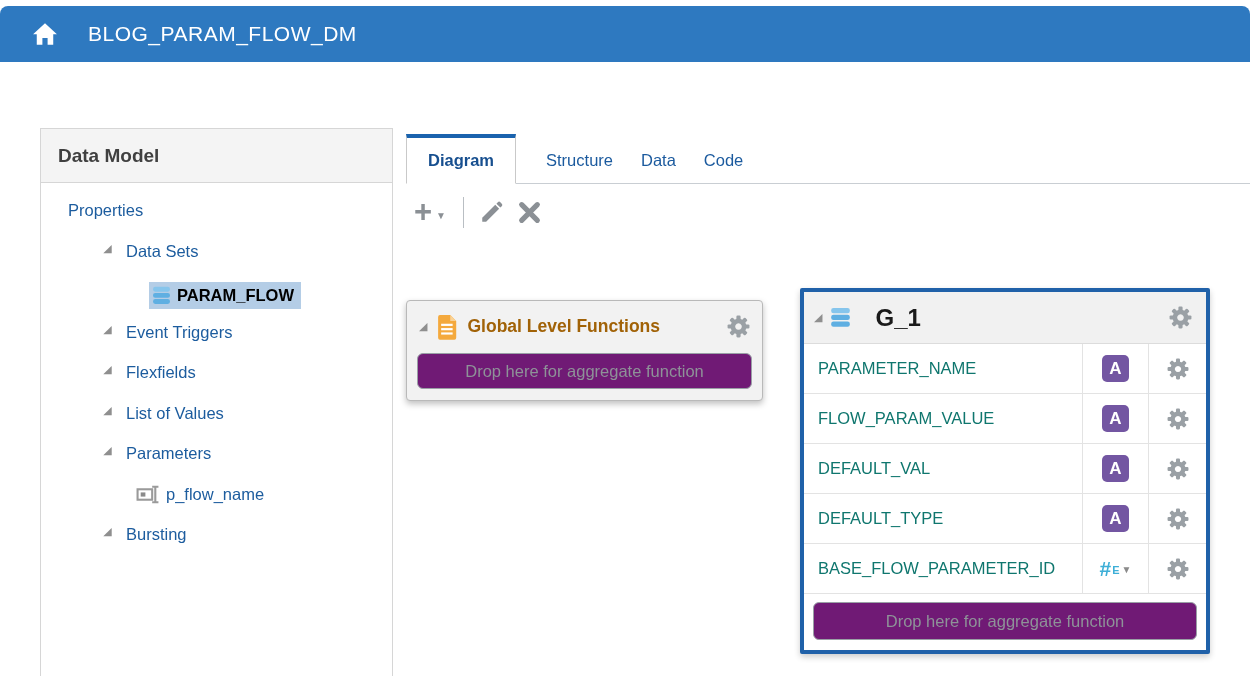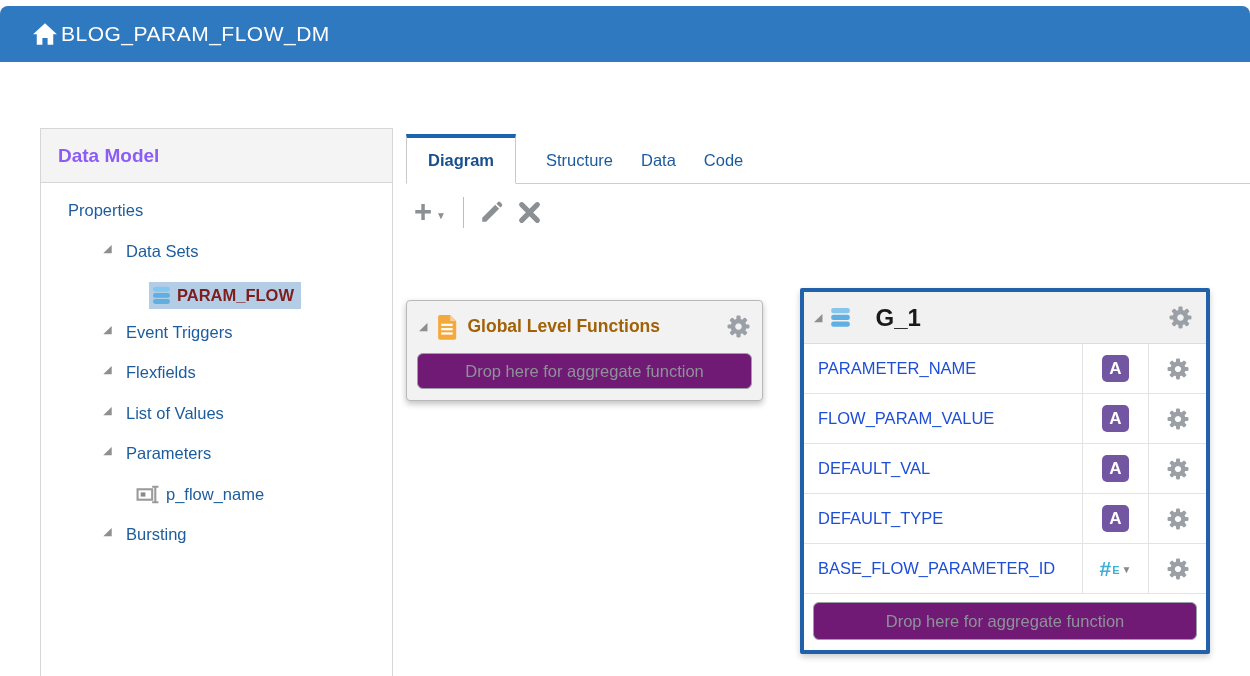--- a/index.html
+++ b/index.html
@@ -3,38 +3,38 @@
 <meta charset="utf-8">
 <style>
   * { margin:0; padding:0; box-sizing:border-box; }
   html,body { width:1250px; height:676px; background:#ffffff; overflow:hidden;
     font-family:"Liberation Sans","DejaVu Sans",sans-serif; }
 
   
   .topbar { position:absolute; left:0; top:6px; width:1250px; height:56px;
     background:#2e79c0; border-radius:8px 8px 0 0; display:flex; align-items:center; }
   .topbar .home { margin-left:32px; width:26px; height:24px; display:flex; align-items:center; cursor:pointer; }
-  .topbar .title { margin-left:3px; color:#ffffff; font-size:21px; letter-spacing:0.5px; }
+  .topbar .title { margin-left:30px; color:#ffffff; font-size:21px; letter-spacing:0.5px; }
 
   
   .sidebar { position:absolute; left:40px; top:128px; width:353px; height:548px;
     border-left:1px solid #d6d6d6; border-right:1px solid #d6d6d6; border-top:1px solid #d6d6d6;
     background:#ffffff; }
   .sidebar-header { height:54px; background:#f4f4f4; border-bottom:1px solid #d6d6d6;
     display:flex; align-items:center; padding-left:17px;
-    font-size:19px; font-weight:bold; color:#8b5cf6; }
+    font-size:19px; font-weight:bold; color:#404040; }
   .tree { padding-top:18px; }
   .trow { height:40.5px; display:flex; align-items:flex-start; font-size:16.5px; color:#1c5c9e; cursor:pointer; }
   .trow .twisty { color:#8f8f8f; font-size:11px; width:15px; margin-right:11px; text-align:center; }
   .lvl0 { padding-left:27px; }
   .lvl1 { padding-left:59px; }
   .lvl2-ds { padding-left:108px; }
   .lvl2-p  { padding-left:95px; }
   .sel-wrap { display:flex; align-items:center; background:#b4cde6; padding:4px 7px 4px 3px; }
-  .sel-wrap .tlabel { font-weight:bold; color:#7f1d1d; }
+  .sel-wrap .tlabel { font-weight:bold; color:#000000; }
   .tree-icon { display:flex; align-items:center; margin-right:6px; }
 
   
   .tabbar { position:absolute; left:406px; top:134px; width:844px; height:50px;
     display:flex; align-items:flex-end; border-bottom:1px solid #c9ced3; }
   .tab { font-size:16.5px; color:#1b5a9e; cursor:pointer; }
   .tab.active { height:50px; margin-bottom:-1px; background:#ffffff;
     border:1px solid #c9c9c9; border-bottom:1px solid #ffffff; border-top:4px solid #1a63ae;
     padding:0 21px; display:flex; align-items:center; font-weight:bold; color:#174f8f; }
   .tab.plain { padding:0 14px 13px 14px; }
@@ -61,21 +61,21 @@
   
   .g1 { position:absolute; left:800px; top:288px; width:410px;
     background:#ffffff; border:4px solid #2061a9; border-radius:2px;
     box-shadow:0 3px 6px rgba(0,0,0,0.2); }
   .g1-header { height:52px; background:#f1f1f1; border-bottom:1px solid #dcdcdc;
     display:flex; align-items:center; padding:0 14px 0 10px; }
   .g1-header .twisty { color:#8f8f8f; font-size:11px; margin-right:8px; }
   .g1-header .ptitle { font-size:24px; font-weight:bold; color:#1a1a1a; margin-left:24px; flex:1; }
   .frow { height:50px; display:flex; align-items:stretch; border-bottom:1px solid #e3e3e3; }
   .fname { flex:1; display:flex; align-items:center; padding-left:14px;
-    font-size:16.5px; color:#1d4ed8; white-space:nowrap; overflow:hidden; }
+    font-size:16.5px; color:#0f766e; white-space:nowrap; overflow:hidden; }
   .ftype { width:66px; border-left:1px solid #e3e3e3; display:flex; align-items:center; justify-content:center; }
   .fgear { width:58px; border-left:1px solid #e3e3e3; display:flex; align-items:center; justify-content:center; }
   .abadge { width:27px; height:27px; background:#7356a2; border-radius:5px;
     color:#ffffff; font-weight:bold; font-size:17px; display:flex; align-items:center; justify-content:center; }
   .numtype { display:flex; align-items:center; cursor:pointer; }
   .numtype .hash { color:#3eafd7; font-weight:bold; font-size:21px; line-height:20px; }
   .numtype .hsuf { color:#3eafd7; font-weight:bold; font-size:11px; margin:3px 2px 0 1px; }
   .numtype .caret { color:#8a8a8a; font-size:10px; margin-top:2px; }
   .g1 .dropzone { margin:8px 9px 10px 9px; height:38px; }
 

